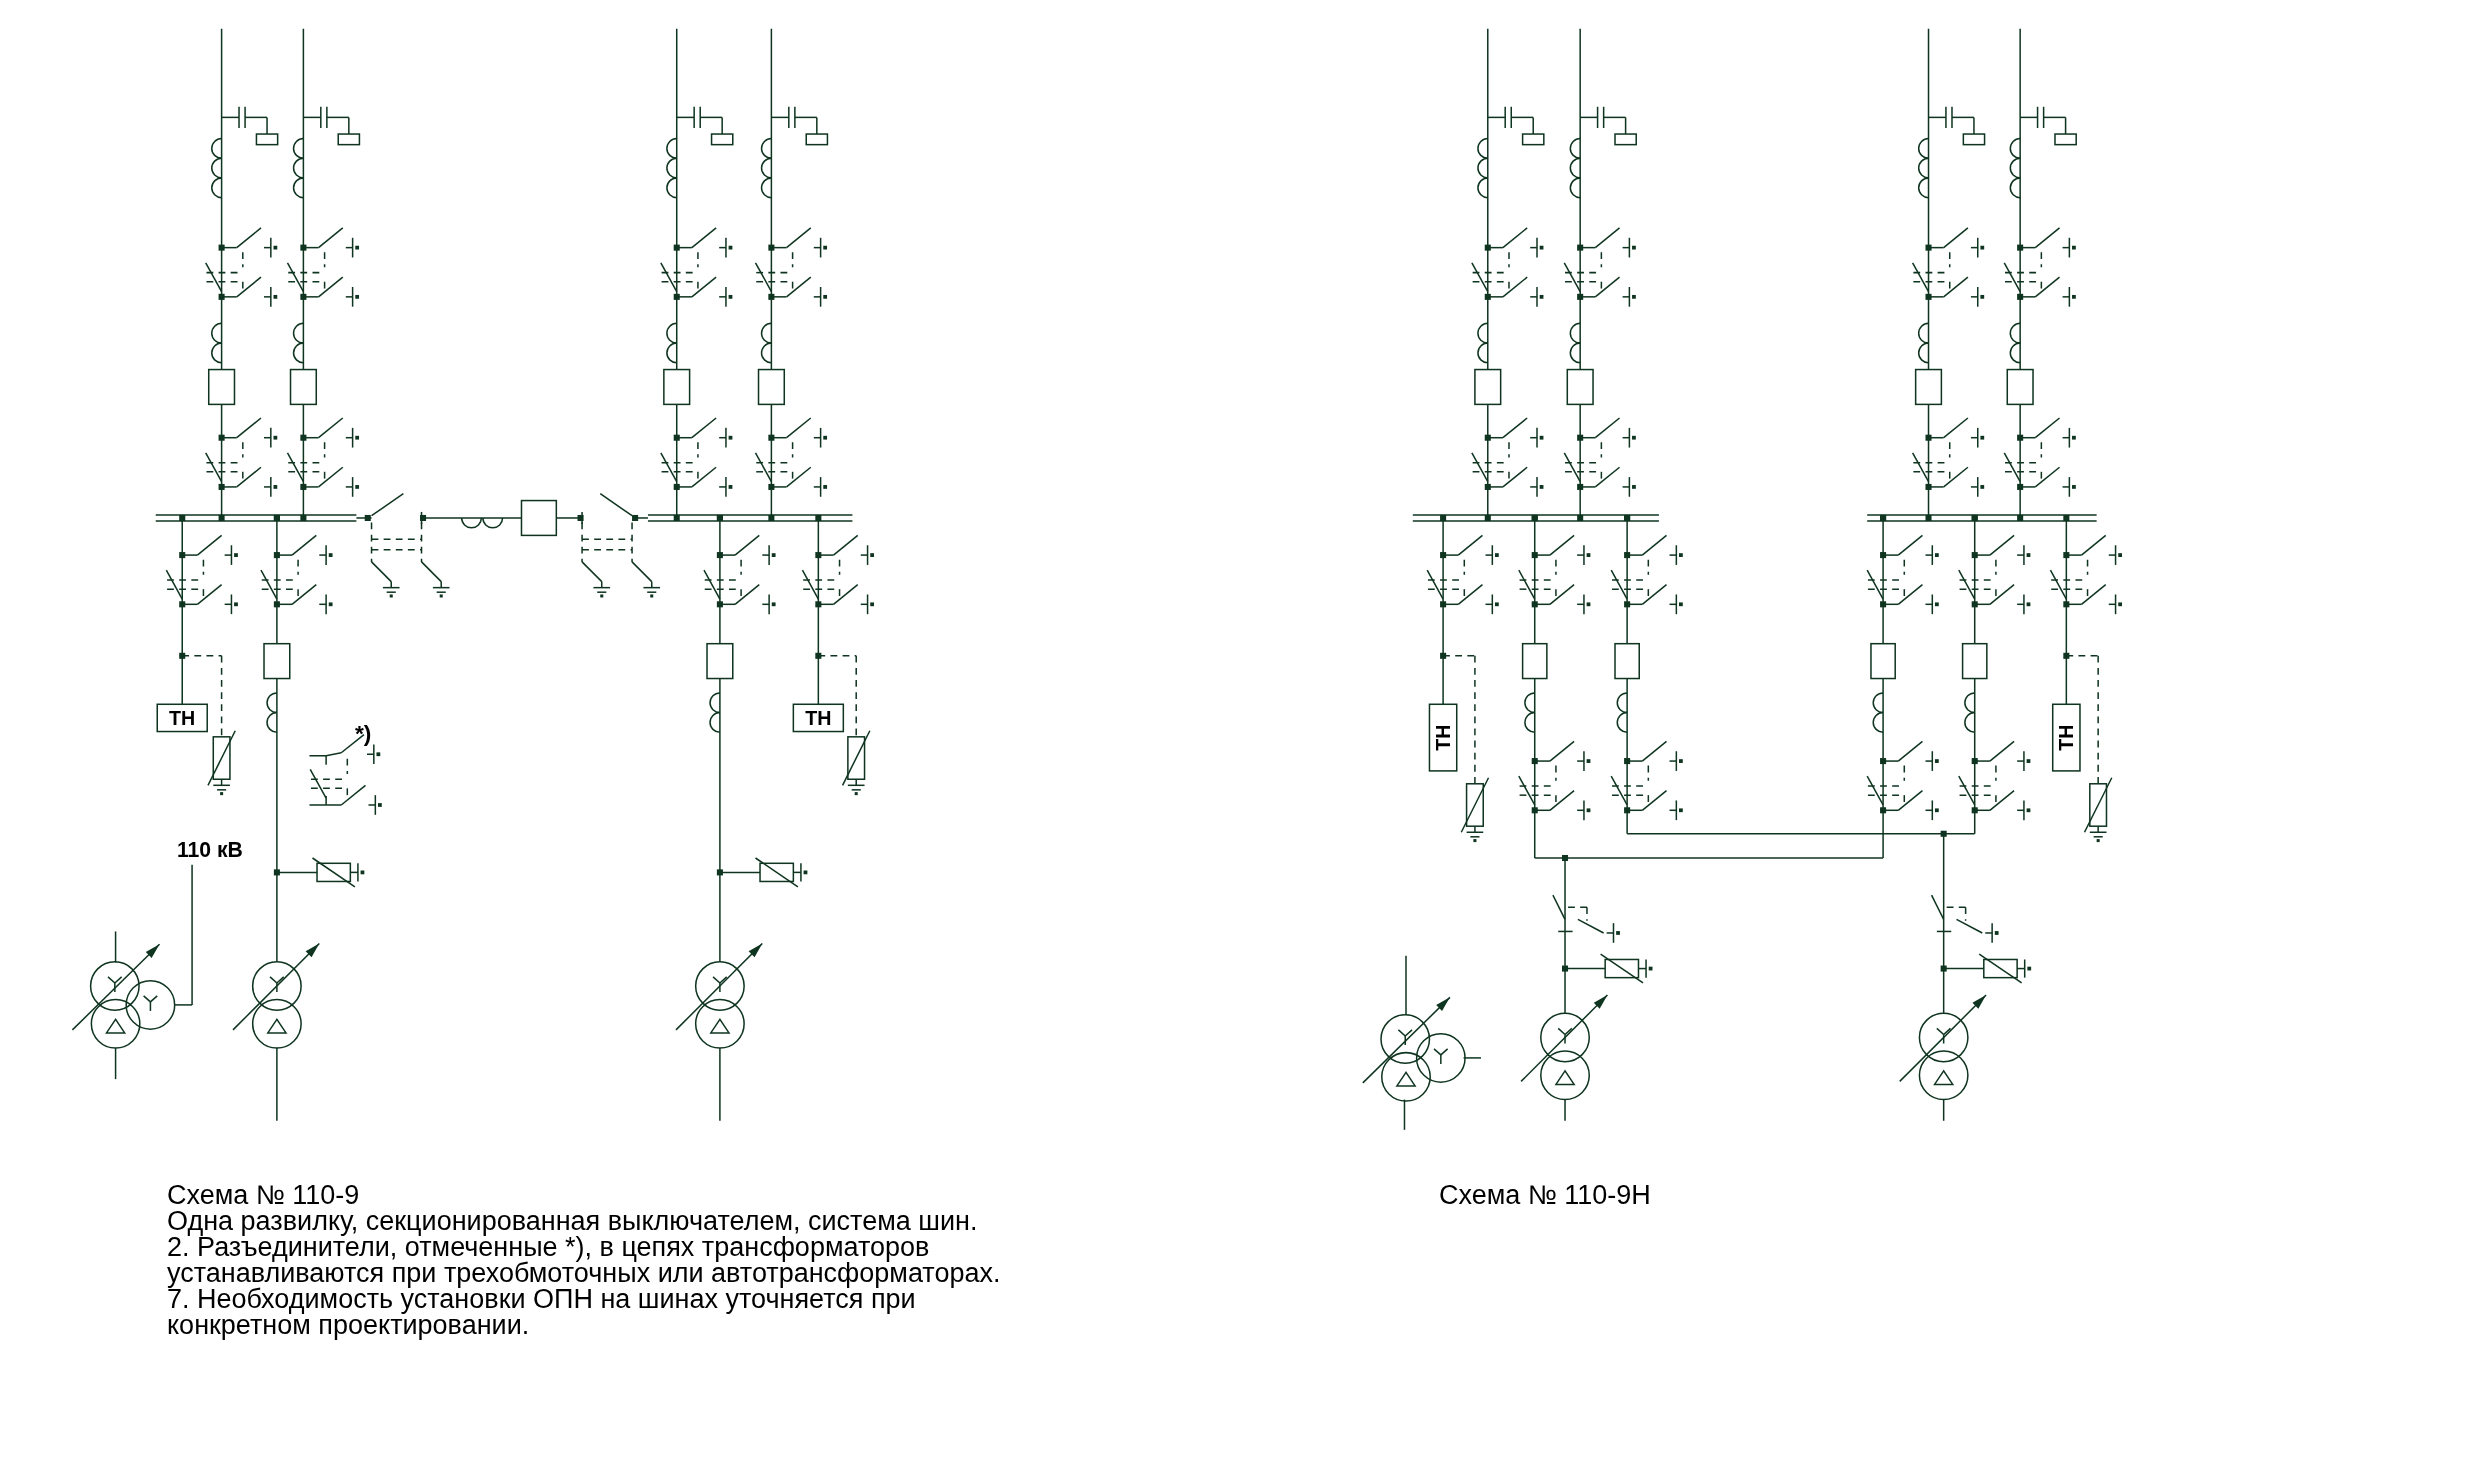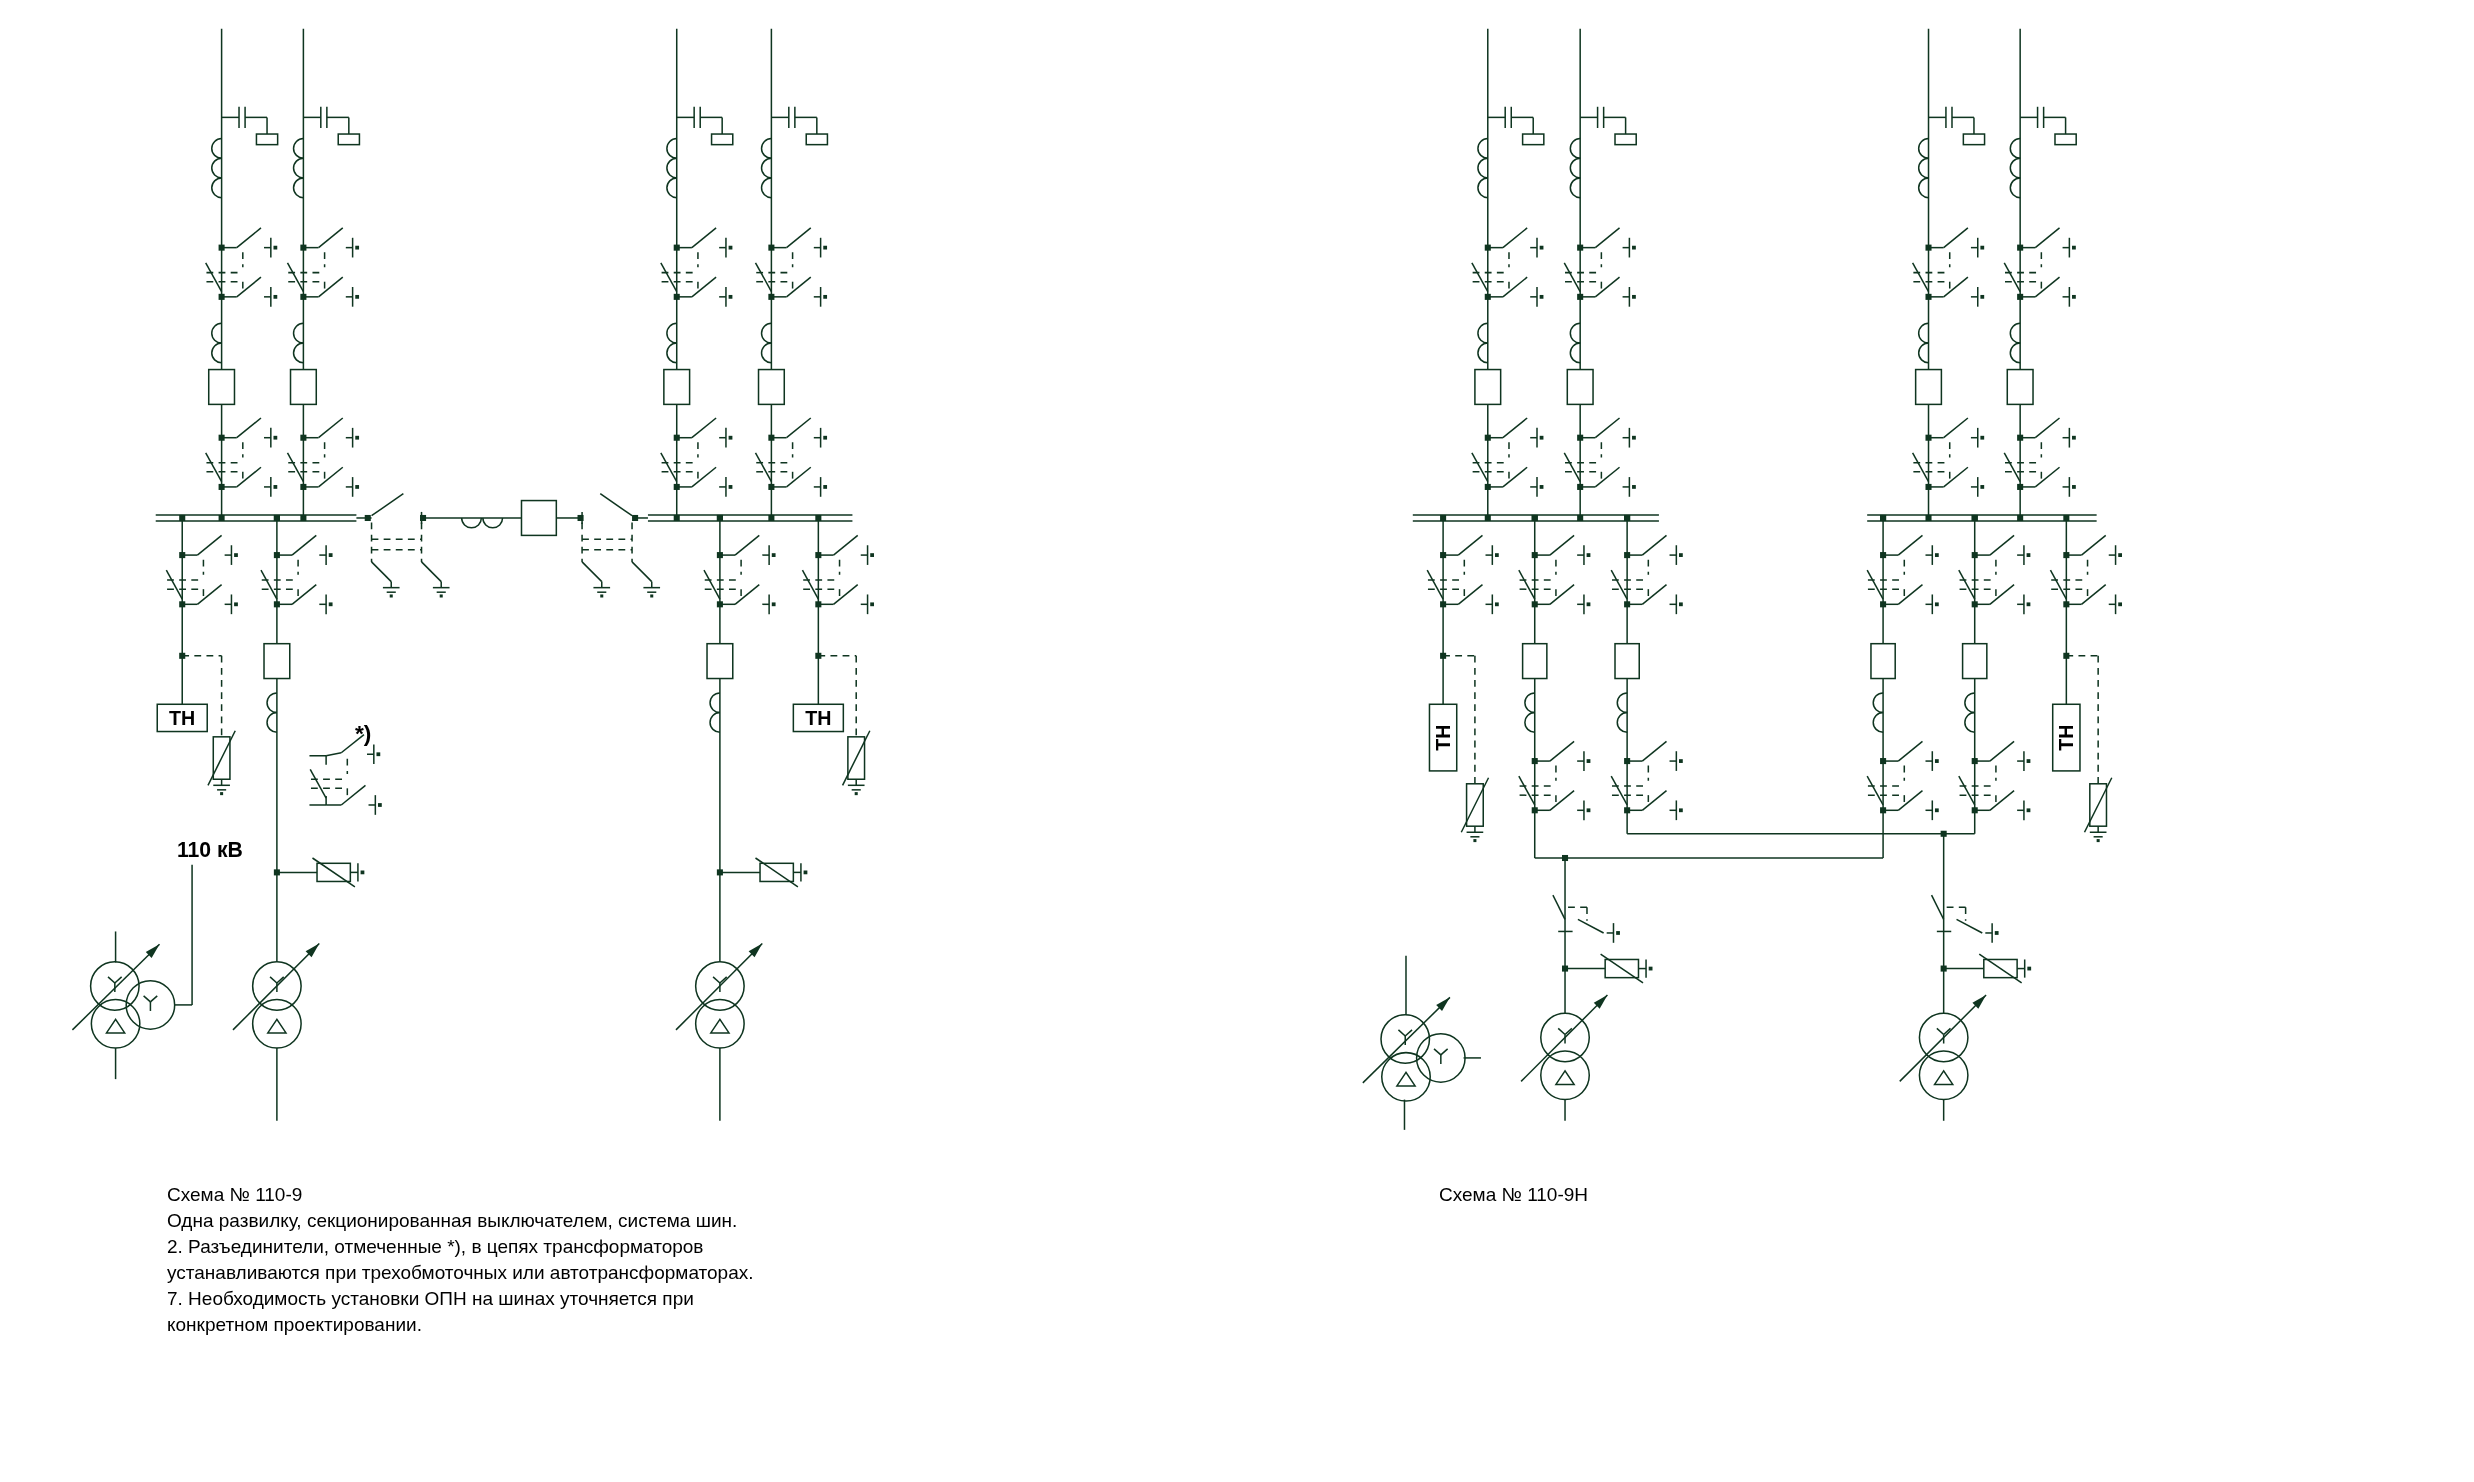--- a/index.html
+++ b/index.html
@@ -1,19 +1,19 @@
 <!DOCTYPE html>
 <html style="font-size:12px"><head>
 <meta charset="utf-8">
 <style>
   html,body{margin:0;padding:0;background:#fff;}
   #canvas{position:relative;width:2231px;height:1482px;background:#fff;overflow:hidden;
           font-family:"Liberation Sans",sans-serif;}
   #schematic{position:absolute;left:0;top:0;}
-  .notes{position:absolute;color:#000;font-size:19px;line-height:26px;white-space:nowrap;
+  .notes{position:absolute;color:#000;font-size:27px;line-height:26px;white-space:nowrap;
          font-family:"Liberation Sans",sans-serif;}
   .notes div{height:26px;}
 </style>
 </head>
 <body>
 
 <div id="canvas">
   <svg id="schematic" width="2475" height="1482" viewBox="0 0 3267 1957">
       <g>
         <g>

